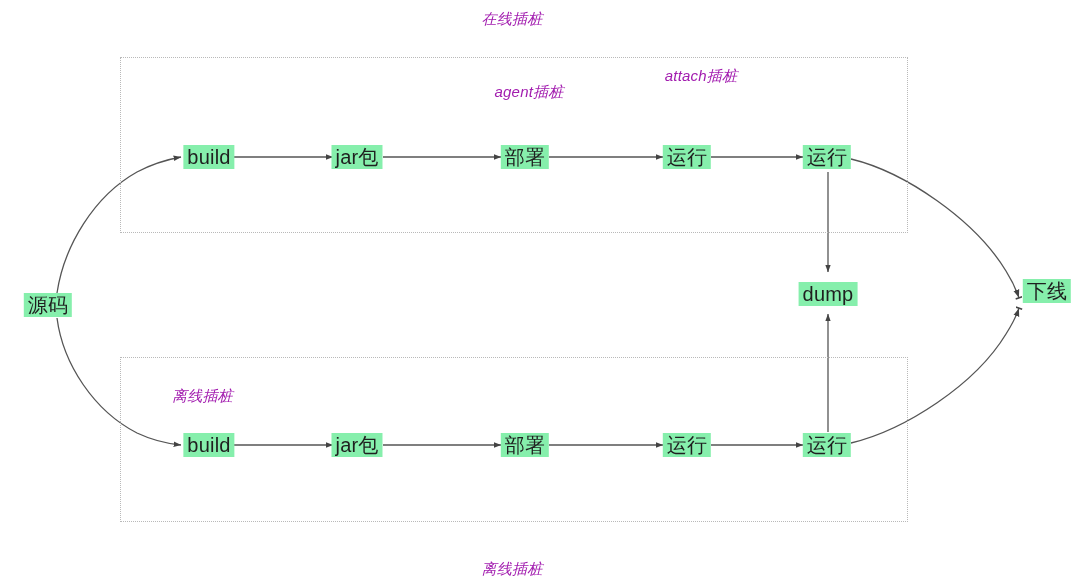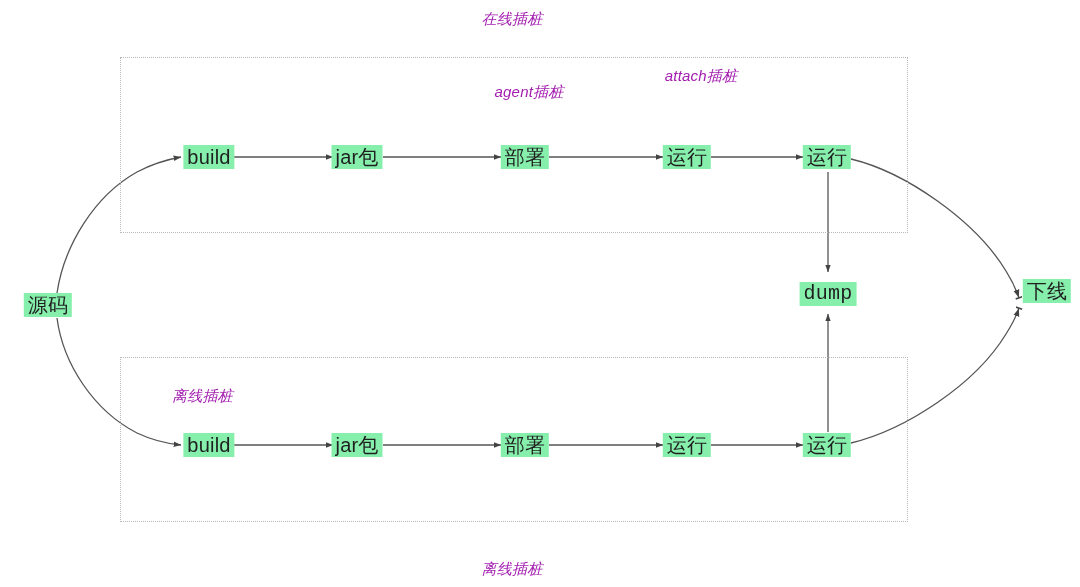--- a/index.html
+++ b/index.html
@@ -104,21 +104,21 @@
   <div class="group-caption align-left" style="left:172px; top:395px;">离线插桩</div>
 
   <div class="node-label" style="left:34px; top:305px;margin-left:14px;">源码</div>
 
   <div class="node-label" style="left:209px; top:157px;">build</div>
   <div class="node-label" style="left:357px; top:157px;">jar包</div>
   <div class="node-label" style="left:525px; top:157px;">部署</div>
   <div class="node-label" style="left:687px; top:157px;">运行</div>
   <div class="node-label" style="left:827px; top:157px;">运行</div>
 
-  <div class="node-label" style="left:828px; top:294px;font-family:Liberation Mono, monospace;">dump</div>
+  <div class="node-label" style="left:828px; top:294px;">dump</div>
 
   <div class="node-label" style="left:209px; top:445px;">build</div>
   <div class="node-label" style="left:357px; top:445px;">jar包</div>
   <div class="node-label" style="left:525px; top:445px;">部署</div>
   <div class="node-label" style="left:687px; top:445px;">运行</div>
   <div class="node-label" style="left:827px; top:445px;">运行</div>
 
   <div class="node-label" style="left:1047px; top:291px;">下线</div>
 
 </div>

